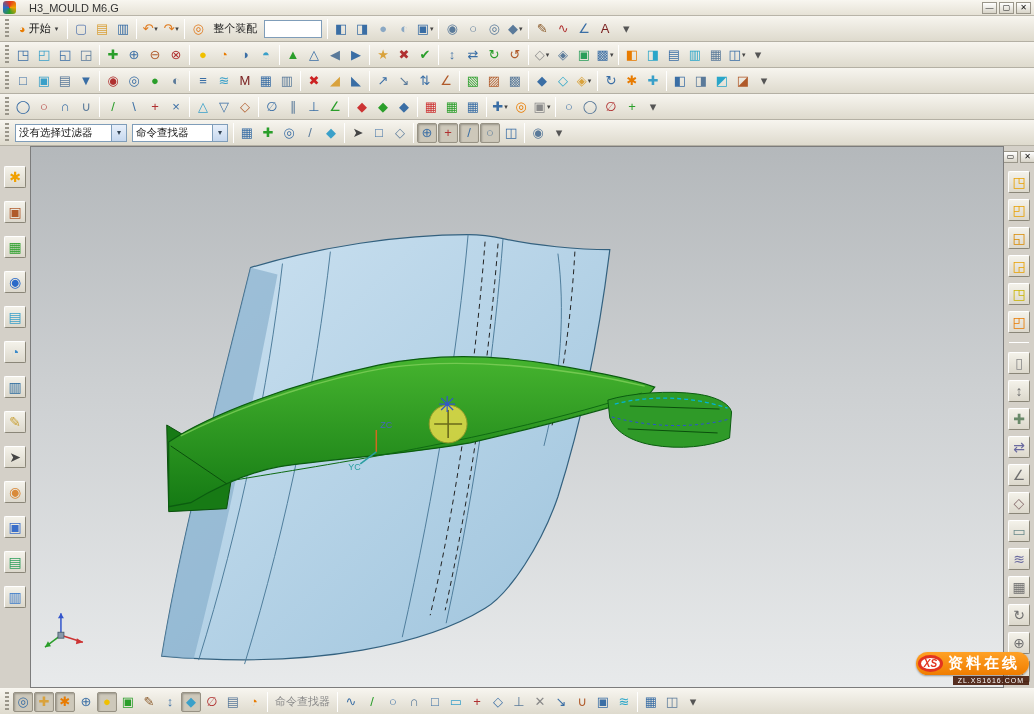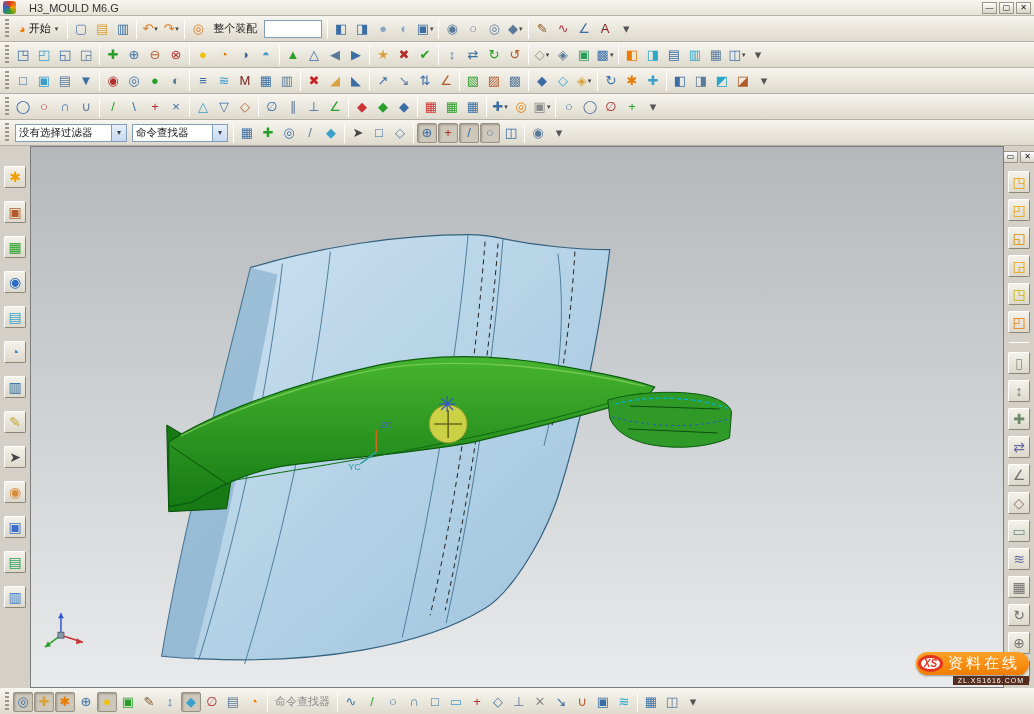--- a/index.html
+++ b/index.html
@@ -46,21 +46,21 @@
             background:linear-gradient(180deg,var(--background-top,#b4b8bb),#cdd0d2 45%,var(--background-bottom,#e8eaeb))}
   .viewport svg{position:absolute;inset:0;width:100%;height:100%}
 
   
   .bottombar{border-bottom:none;border-top:1px solid #f8f6f0}
 
   
   .watermark{position:absolute;right:5px;bottom:29px;z-index:9;display:flex;flex-direction:column;align-items:flex-end}
   .wm-pill{display:flex;align-items:center;gap:5px;background:linear-gradient(#ffa126,#ef7d00);border-radius:15px;padding:2px 9px 2px 2px;box-shadow:0 1px 2px rgba(0,0,0,.35)}
   .wm-circle{width:25px;height:17px;border-radius:50%;background:#fff;border:3px solid #e23420;color:#e23420;font-weight:bold;font-style:italic;font-size:10px;display:flex;align-items:center;justify-content:center}
-  .wm-name{color:#fff;font-weight:normal;font-size:15px;letter-spacing:3px}
+  .wm-name{color:#fff;font-weight:bold;font-size:15px;letter-spacing:3px}
   .wm-url{margin-top:1px;background:rgba(70,25,10,.9);color:#fff;font-size:7px;padding:1px 5px;letter-spacing:1px}
 </style>
 </head>
 <body>
 
 <div class="window">
 
   <div class="menubar">
     <div class="logo"></div>
     <div class="doc-label">H3_MOULD M6.G</div>

